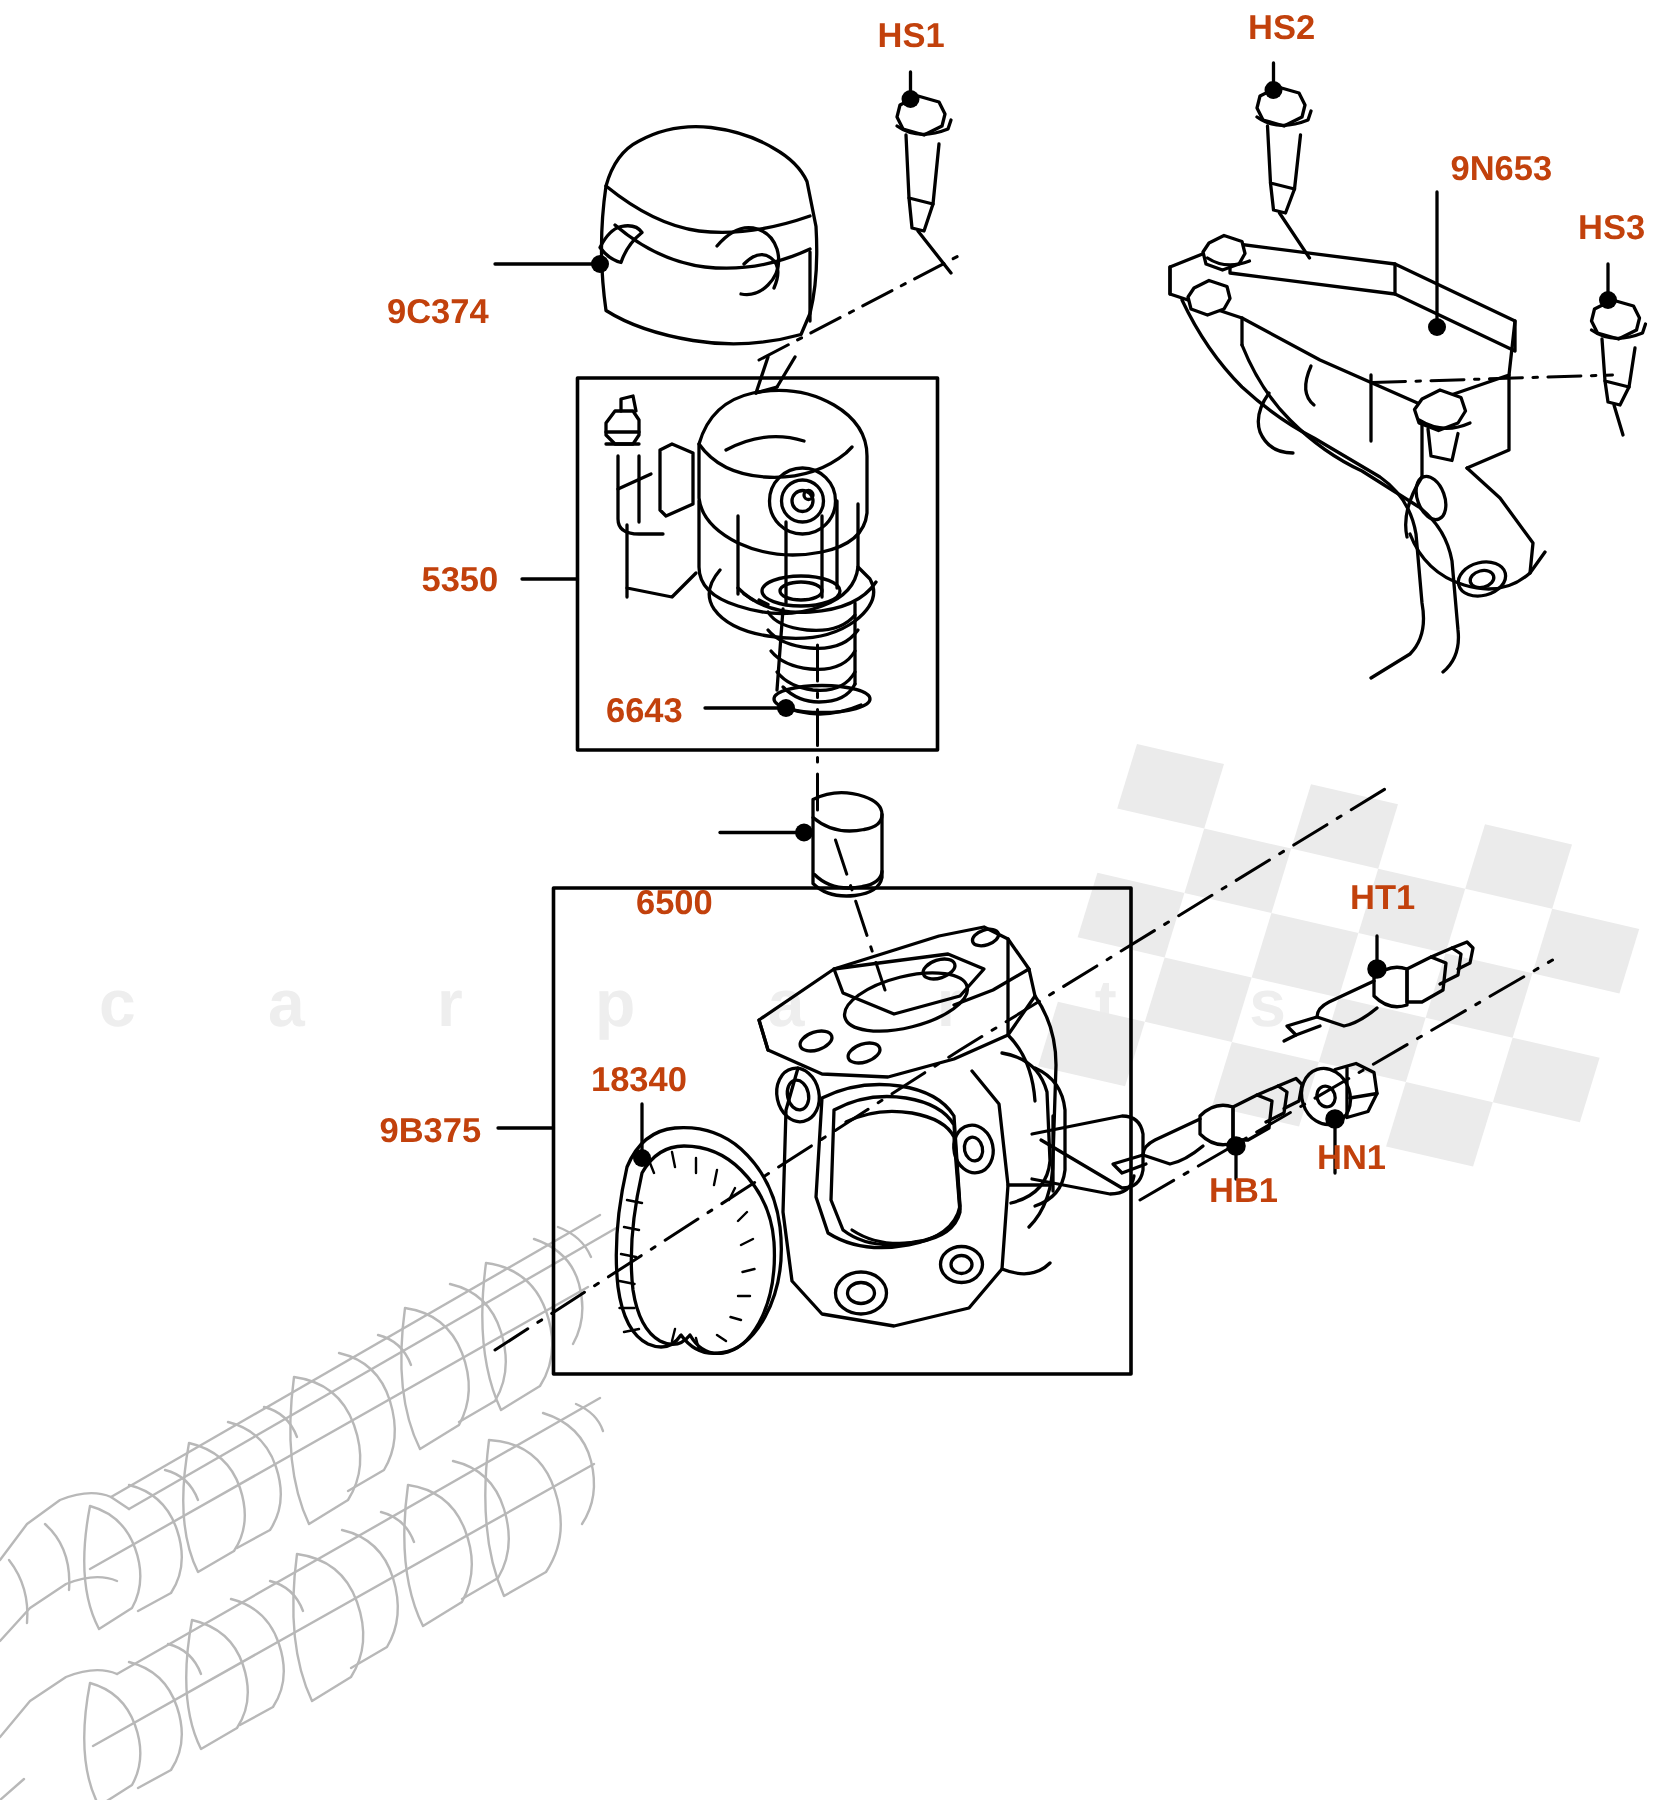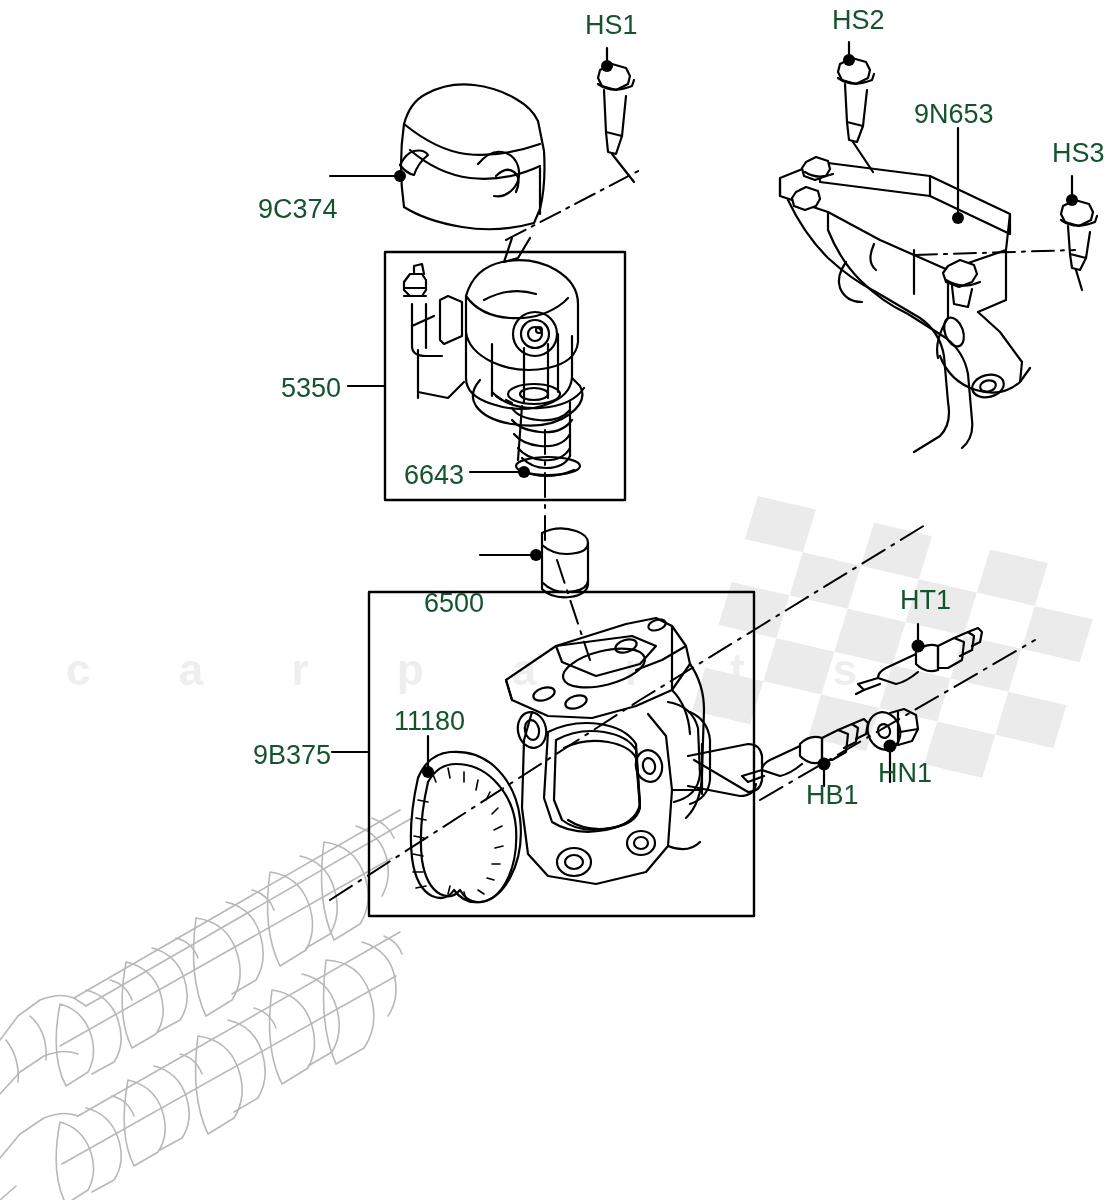--- a/index.html
+++ b/index.html
@@ -1,19 +1,19 @@
 <!DOCTYPE html>
 <html><head>
 <meta charset="utf-8">
 <style>
   html,body{margin:0;padding:0;background:#ffffff;}
   body{width:1110px;height:1200px;font-family:"Liberation Sans",sans-serif;}
   #stage{position:relative;width:1110px;height:1200px;overflow:hidden;background:#fff;}
   #stage svg{position:absolute;left:0;top:0;}
-  .lbl{position:absolute;color:#14532d;font-family:"Liberation Sans",sans-serif;font-size:27px;font-weight:400;letter-spacing:0px;white-space:nowrap;}
+  .lbl{position:absolute;color:#c2410c;font-family:"Liberation Sans",sans-serif;font-size:23px;font-weight:700;letter-spacing:0px;white-space:nowrap;}
   .wm-scuderia{position:absolute;left:60px;top:498px;font-family:"Liberation Sans",sans-serif;font-size:150px;font-weight:bold;color:#fadedf;letter-spacing:-2px;line-height:1;}
   .wm-carparts{position:absolute;left:66px;top:648px;font-family:"Liberation Sans",sans-serif;font-size:44px;font-weight:bold;color:#eeeeee;letter-spacing:38px;line-height:1;}
 </style>
 </head>
 <body>
 
 <div id="stage">
 
   <div class="wm-carparts">c a r   p a r t s</div>
 
@@ -345,25 +345,25 @@
       <path d="M800 746 L770 760 q-8 4 -8 10 l18 6 q10 -2 22 -12"></path>
       <path d="M762 770 l-20 6 6 6 16 -6"></path>
       <path d="M824 766 L824 786"></path>
       <circle cx="824" cy="764" r="6.5" fill="#000" stroke="none"></circle>
     </g>
 
   </svg>
 
   <div class="lbl" style="left:585px;top:10px;">HS1</div>
   <div class="lbl" style="left:832px;top:5px;">HS2</div>
-  <div class="lbl" style="left:914px;top:99px;">9N653</div>
+  <div class="lbl" style="left:967px;top:99px;">9N653</div>
   <div class="lbl" style="left:1052px;top:138px;">HS3</div>
   <div class="lbl" style="left:258px;top:162px;margin-top:32px;">9C374</div>
   <div class="lbl" style="left:281px;top:373px;">5350</div>
   <div class="lbl" style="left:404px;top:460px;">6643</div>
   <div class="lbl" style="left:424px;top:540px;margin-top:48px;">6500</div>
   <div class="lbl" style="left:253px;top:740px;">9B375</div>
-  <div class="lbl" style="left:394px;top:706px;">11180</div>
+  <div class="lbl" style="left:394px;top:706px;">18340</div>
   <div class="lbl" style="left:900px;top:585px;">HT1</div>
   <div class="lbl" style="left:878px;top:758px;">HN1</div>
   <div class="lbl" style="left:806px;top:780px;">HB1</div>
 
 </div>
 
 </body></html>

